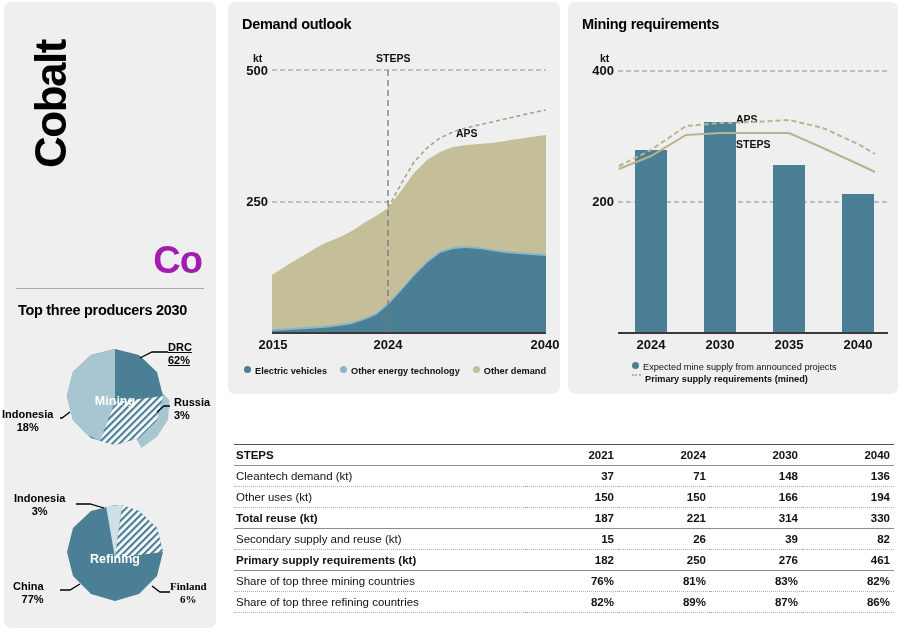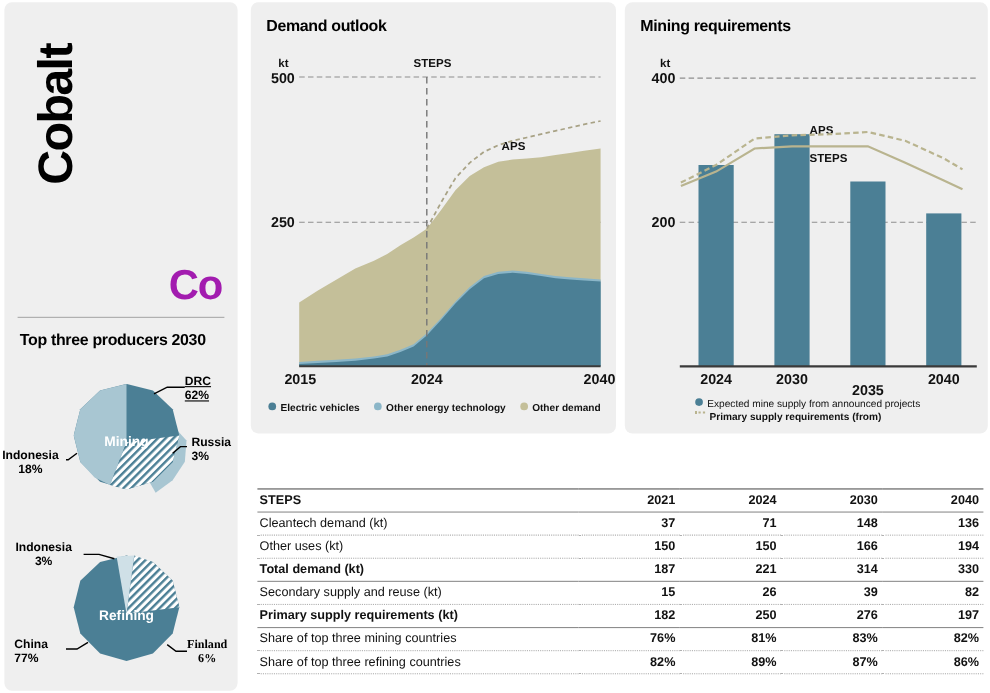--- a/index.html
+++ b/index.html
@@ -122,21 +122,21 @@
       <text x="55" y="58" text-anchor="middle" dominant-baseline="middle" fill="#ffffff" font-size="12.5" font-weight="bold" font-family="Liberation Sans, sans-serif">Refining</text>
       <polyline points="44,6 30,2 16,2" fill="none" stroke="#000" stroke-width="1.3"></polyline>
       <polyline points="20,82 10,88 0,88" fill="none" stroke="#000" stroke-width="1.3"></polyline>
       <polyline points="92,84 100,90 110,90" fill="none" stroke="#000" stroke-width="1.3"></polyline>
     </svg>
 
     <div class="pie-label" style="left:-46px;top:-10px;text-align:center;">
       <span>Indonesia</span><br>
       <span>3%</span>
     </div>
-    <div class="pie-label" style="left:-47px;top:78px;text-align:left;">
+    <div class="pie-label" style="left:-47px;top:78px;text-align:right;">
       <span>China</span><br>
       <span>77%</span>
     </div>
     <div class="pie-label" style="left:110px;top:78px;text-align:center;font-family:Liberation Serif, serif;">
       <span>Finland</span><br>
       <span>6%</span>
     </div>
   </div>
 </div>
 
@@ -217,31 +217,31 @@
 
     <path d="M51,167 L83,154 L118,133 L152,131 L186,131 L221,131 L255,146 L290,162 L307,170" fill="none" stroke="#b9b48f" stroke-width="2"></path>
 
     <path d="M51,164 L83,148 L118,124 L152,121 L186,120 L221,118 L255,126 L290,142 L307,152" fill="none" stroke="#b9b48f" stroke-width="2" stroke-dasharray="5 3"></path>
 
     <line x1="50" y1="331" x2="320" y2="331" stroke="#3a3a3a" stroke-width="2"></line>
   </svg>
 
   <div class="xtick" style="left:60px;top:335px;width:46px;">2024</div>
   <div class="xtick" style="left:129px;top:335px;width:46px;">2030</div>
-  <div class="xtick" style="left:198px;top:345px;width:46px;">2035</div>
+  <div class="xtick" style="left:198px;top:335px;width:46px;">2035</div>
   <div class="xtick" style="left:267px;top:335px;width:46px;">2040</div>
 
   <div style="position:absolute;left:64px;top:360px;">
     <div class="legend-item" style="margin-bottom:2px;">
       <span class="ldot" style="background:#4b7f95;"></span>
       <span style="font-size:9.2px;font-weight:normal;">Expected mine supply from announced projects</span>
     </div>
     <div class="legend-item">
       <span class="ldash"></span>
-      <span style="font-size:9.2px;font-weight:bold;">Primary supply requirements (from)</span>
+      <span style="font-size:9.2px;font-weight:bold;">Primary supply requirements (mined)</span>
     </div>
   </div>
 </div>
 
 <div id="table-wrap">
   <table>
     <thead>
       <tr class="hdr">
         <th class="lbl">STEPS</th>
         <th class="num">2021</th>
@@ -259,39 +259,39 @@
         <td class="num">136</td>
       </tr>
       <tr class="dotted">
         <td class="lbl">Other uses (kt)</td>
         <td class="num">150</td>
         <td class="num">150</td>
         <td class="num">166</td>
         <td class="num">194</td>
       </tr>
       <tr class="solid bold">
-        <td class="lbl">Total demand (kt)</td>
+        <td class="lbl">Total reuse (kt)</td>
         <td class="num">187</td>
         <td class="num">221</td>
         <td class="num">314</td>
         <td class="num">330</td>
       </tr>
       <tr class="dotted">
         <td class="lbl">Secondary supply and reuse (kt)</td>
         <td class="num">15</td>
         <td class="num">26</td>
         <td class="num">39</td>
         <td class="num">82</td>
       </tr>
       <tr class="solid bold">
         <td class="lbl">Primary supply requirements (kt)</td>
         <td class="num">182</td>
         <td class="num">250</td>
         <td class="num">276</td>
-        <td class="num">197</td>
+        <td class="num">461</td>
       </tr>
       <tr class="dotted">
         <td class="lbl">Share of top three mining countries</td>
         <td class="num">76%</td>
         <td class="num">81%</td>
         <td class="num">83%</td>
         <td class="num">82%</td>
       </tr>
       <tr class="dotted">
         <td class="lbl">Share of top three refining countries</td>

